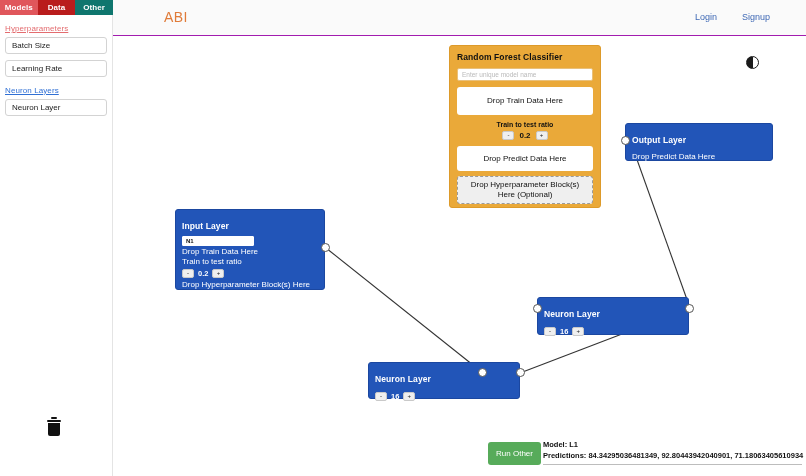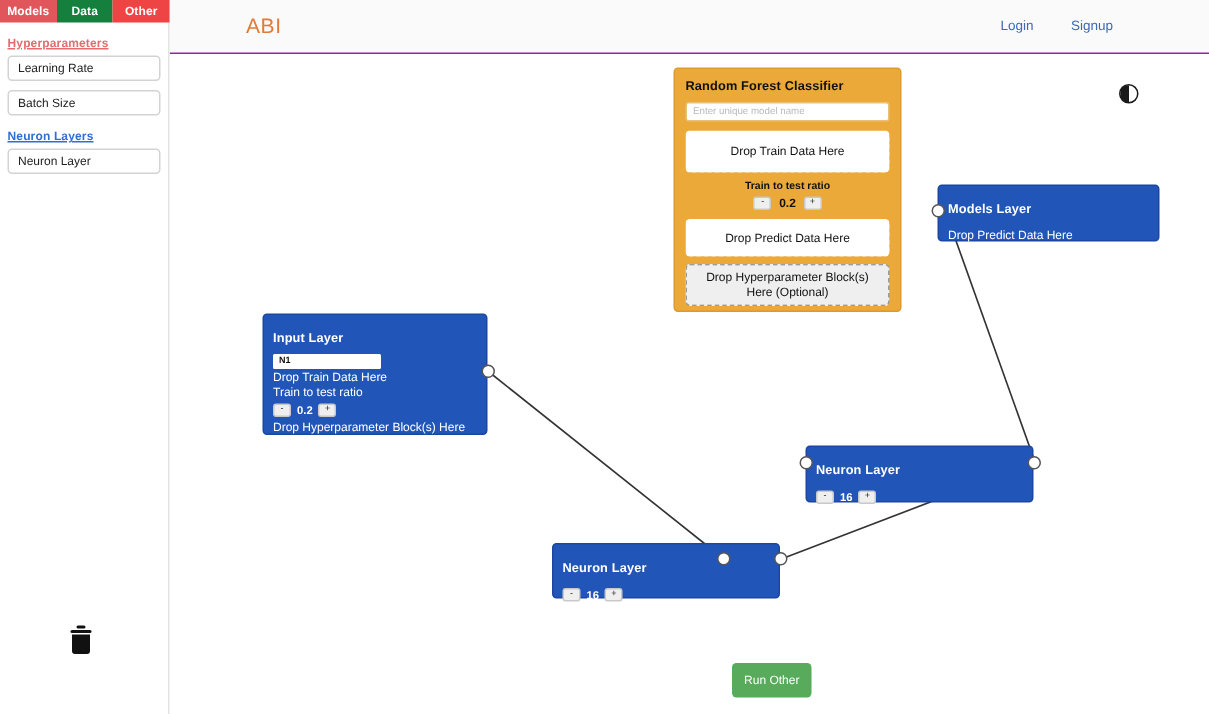--- a/index.html
+++ b/index.html
@@ -39,26 +39,26 @@
     color: #ffffff;
     display: flex;
     align-items: center;
     justify-content: center;
     letter-spacing: 0.1px;
     cursor: pointer;
     height: 15px;
     box-sizing: border-box;
   }
   .tab.red    { background: #e0565b; }
-  .tab.amber  { background: #15803d; }
-  .tab.blue   { background: #ef4444; }
+  .tab.amber  { background: #b91c1c; }
+  .tab.blue   { background: #0f766e; }
 
   .sb-section {
     font-size: 8px;
-    font-weight: bold;
+    font-weight: normal;
     text-decoration: underline;
     margin: 9px 0 4px 5px;
     letter-spacing: 0.1px;
   }
   .sb-section.red  { color: #e36c6f; }
   .sb-section.blue { color: #2f6fd4; }
 
   .sb-item {
     margin: 0 5px 6px 5px;
     height: 17px;
@@ -118,20 +118,21 @@
     color: #e07b39;
     letter-spacing: 0.4px;
     cursor: pointer;
   }
   .navlink {
     position: absolute;
     top: 12px;
     font-size: 9px;
     color: #3f69b5;
     cursor: pointer;
+    margin-left: 28px;
   }
   #nav-login  { left: 554px; }
   #nav-signup { left: 601px; }
 
   
   #canvas {
     position: absolute;
     left: 113px; top: 36px;
     width: 693px; height: 440px;
     background: #ffffff;
@@ -339,22 +340,22 @@
 
 <div id="sidebar">
 
   <div id="sidebar-tabs">
     <div class="tab red">Models</div>
     <div class="tab amber">Data</div>
     <div class="tab blue">Other</div>
   </div>
 
   <div class="sb-section red">Hyperparameters</div>
+  <div class="sb-item">Batch Size</div>
   <div class="sb-item">Learning Rate</div>
-  <div class="sb-item">Batch Size</div>
 
   <div class="sb-section blue">Neuron Layers</div>
   <div class="sb-item">Neuron Layer</div>
 
   <div id="trash">
     <div class="handle"></div>
     <div class="lid"></div>
     <div class="can"></div>
   </div>
 </div>
@@ -396,21 +397,21 @@
     <div class="blue-text">Train to test ratio</div>
     <div class="blue-stepper">
       <div class="step-btn">-</div>
       <div class="step-val">0.2</div>
       <div class="step-btn">+</div>
     </div>
     <div class="blue-text">Drop Hyperparameter Block(s) Here (Optional)</div>
   </div>
 
   <div class="node blue-node" id="output-node">
-    <span class="node-title">Models Layer</span>
+    <span class="node-title">Output Layer</span>
     <div class="blue-text" style="margin-top:5px;">Drop Predict Data Here</div>
   </div>
 
   <div class="node blue-node" id="neuron-mid">
     <span class="node-title">Neuron Layer</span>
     <div class="blue-stepper" style="margin-top:6px;">
       <div class="step-btn">-</div>
       <div class="step-val">16</div>
       <div class="step-btn">+</div>
     </div>
@@ -426,14 +427,19 @@
   </div>
 
   <div class="port" style="left:208px; top:207px;"></div>
   <div class="port" style="left:365px; top:332px;"></div>
   <div class="port" style="left:403px; top:332px;"></div>
   <div class="port" style="left:420px; top:268px;"></div>
   <div class="port" style="left:572px; top:268px;"></div>
   <div class="port" style="left:508px; top:100px;"></div>
 
   <div id="run-btn">Run Other</div>
+  <div id="result-box">
+    <div class="line">Model: L1</div>
+    <div class="line">Predictions: 84.34295036481349, 92.80443942040901, 71.18063405610934</div>
+    <div id="result-rule"></div>
+  </div>
 
 </div>
 
 </body></html>

